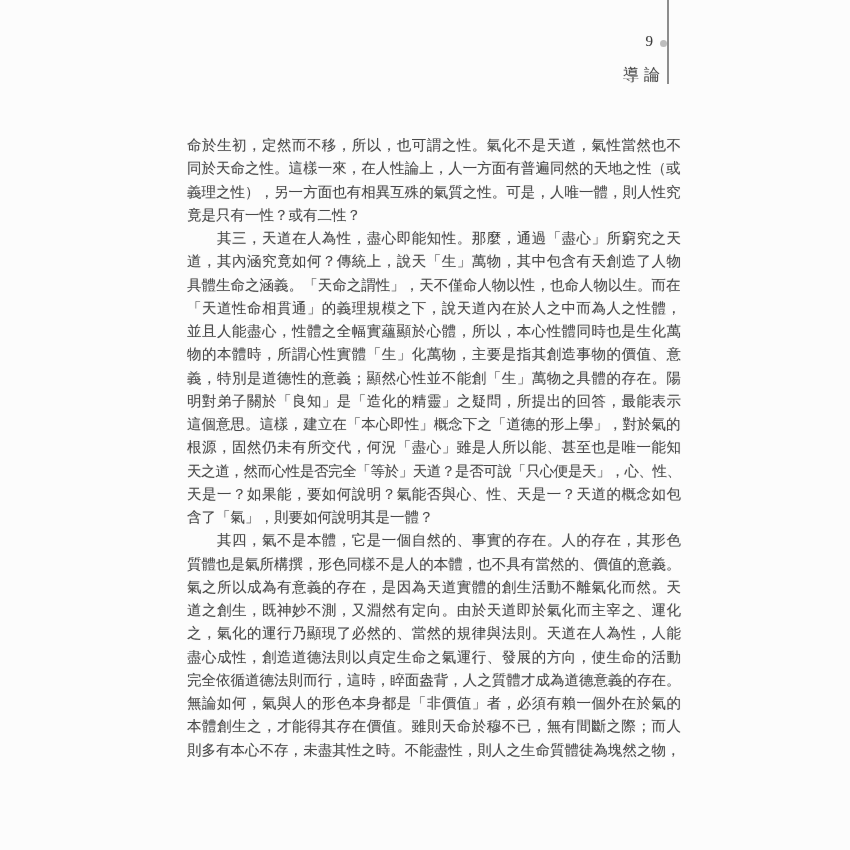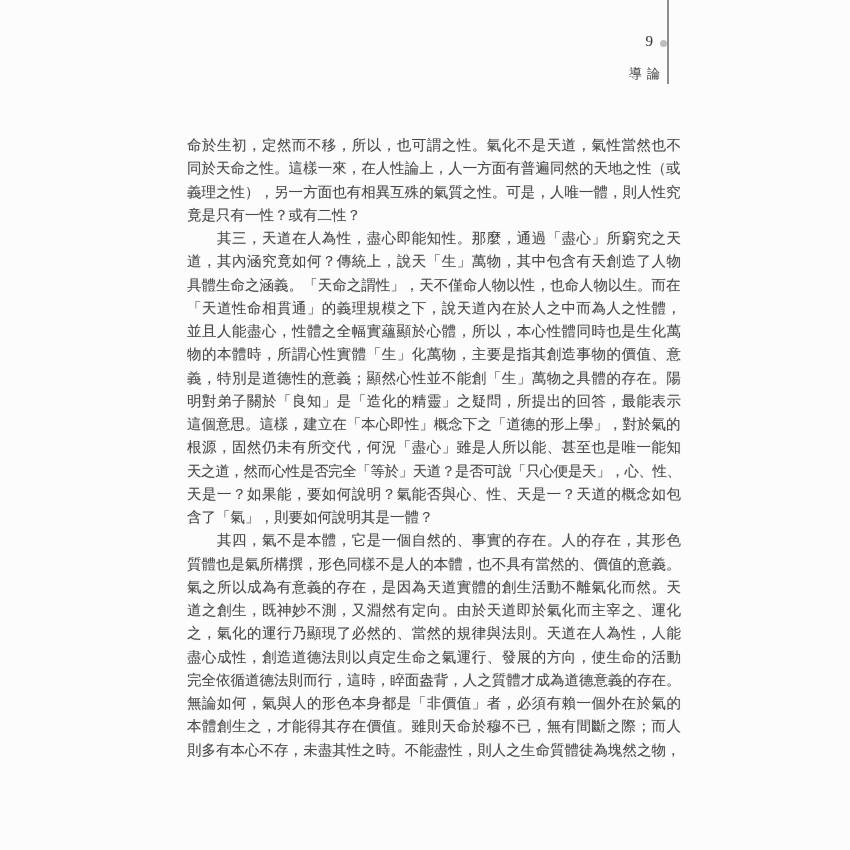--- a/index.html
+++ b/index.html
@@ -26,21 +26,21 @@
     width: 7px; height: 7px; border-radius: 50%;
     background: #a8a8a8; opacity: .75;
   }
   .header-rule {
     position: absolute; left: 667px; top: 0;
     width: 2px; height: 84px;
     background: #8d8d8d;
   }
   .section-title {
     position: absolute; top: 65px; right: 185px;
-    font-size: 13px; color: #4c4c4c;
+    font-size: 16px; color: #4c4c4c;
     letter-spacing: 5px;
     text-shadow: 0 0 1px rgba(90,90,90,.35);
     white-space: nowrap;
   }
   
   .text-block {
     position: absolute; left: 187px; top: 134px;
     width: 494px;
     color: #4a4a4a;
     font-size: 14.5px;

